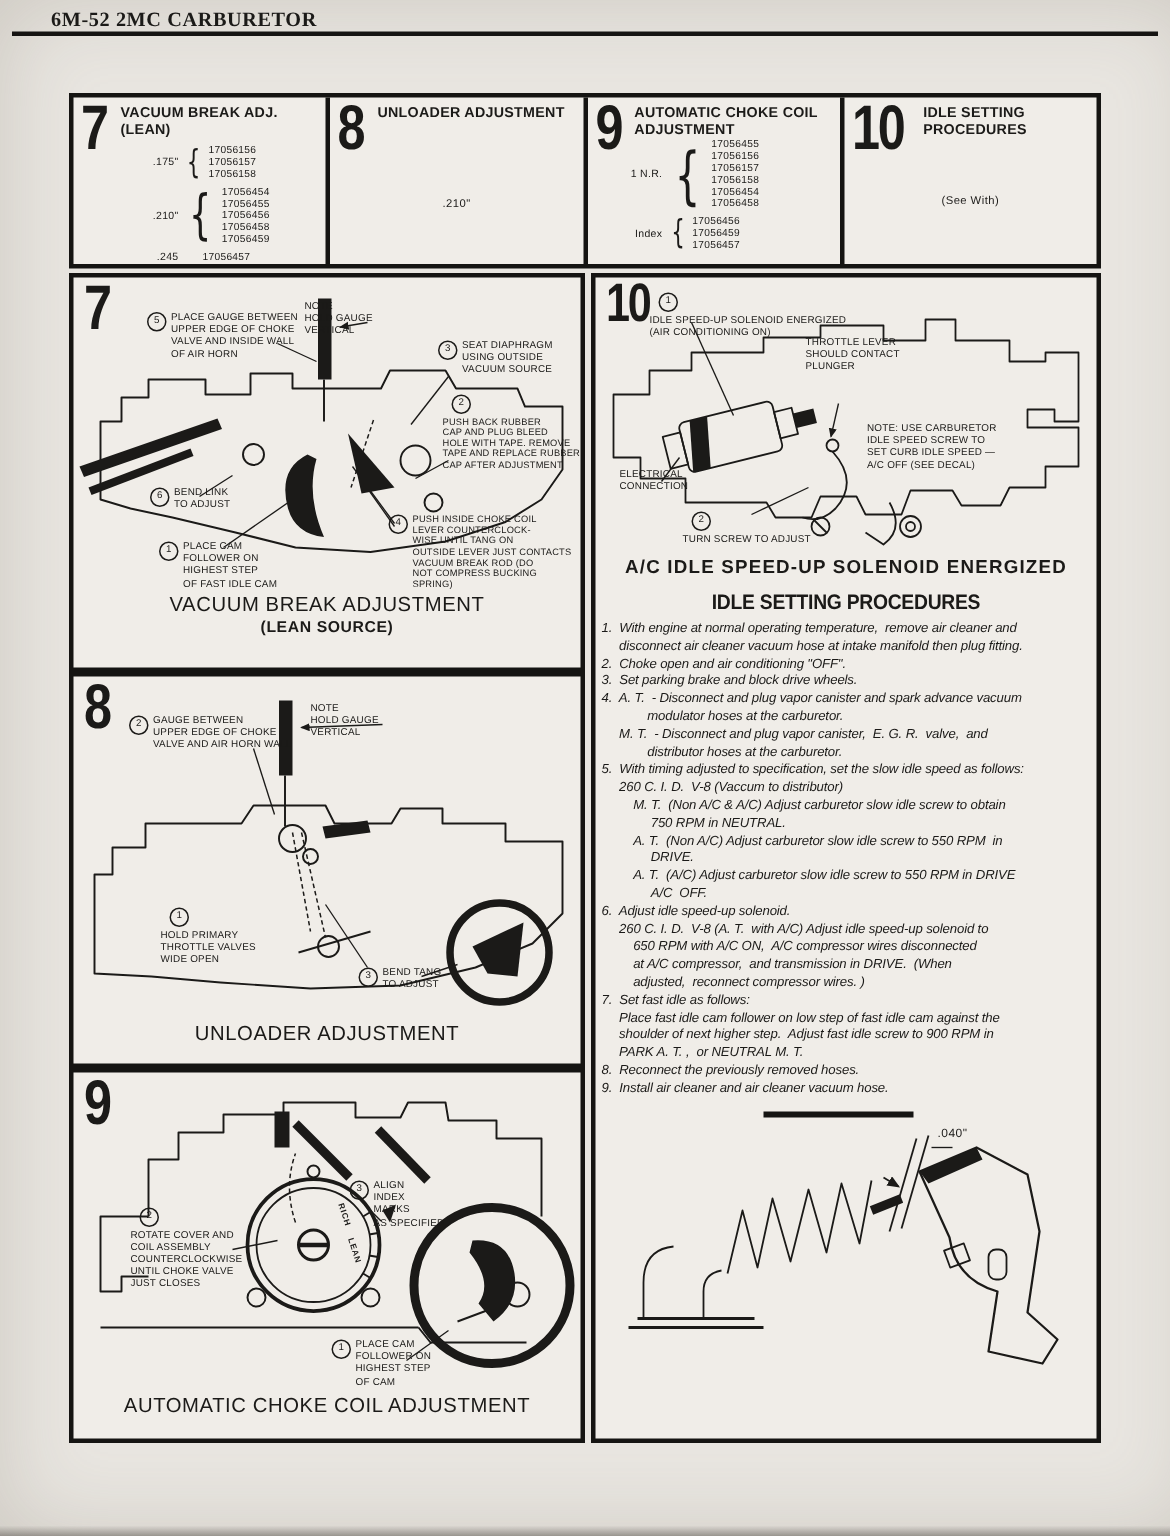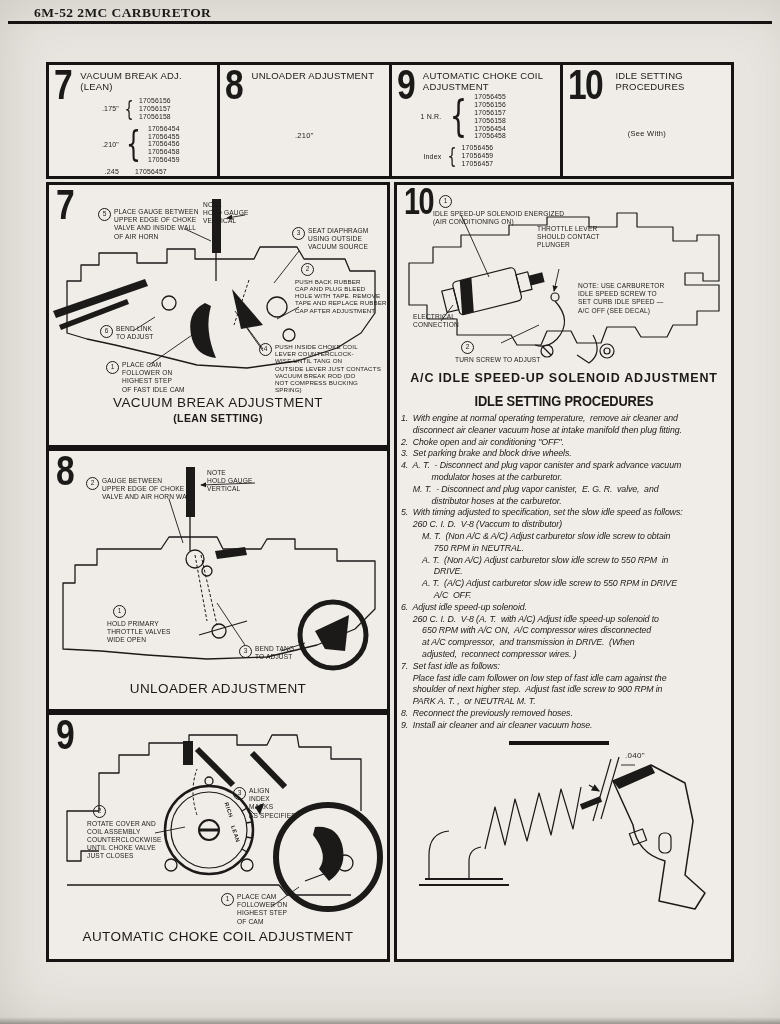--- a/index.html
+++ b/index.html
@@ -16,21 +16,21 @@
   .edge-bottom{position:absolute;left:0;right:0;bottom:0;height:7px;
                background:linear-gradient(to bottom,rgba(0,0,0,0),rgba(55,50,45,.4));}
   
   .spec-row{position:absolute;left:46px;top:62px;width:688px;height:117px;display:flex;
             background:#f0ede8;border:3px solid #151412;box-sizing:border-box;}
   .spec-cell{position:relative;flex:1;padding:3px 5px;box-sizing:border-box;}
   .spec-cell + .spec-cell{border-left:3px solid #151412;}
   .spec-head{display:flex;gap:5px;align-items:flex-start;}
   .spec-num{font-size:42px;font-weight:900;line-height:.82;letter-spacing:-2px;
             display:inline-block;transform:scaleX(.8);transform-origin:left top;}
-  .spec-title{font-size:9.5px;font-weight:normal;letter-spacing:.2px;line-height:1.2;
+  .spec-title{font-size:9.5px;font-weight:bold;letter-spacing:.2px;line-height:1.2;
               white-space:pre-line;padding-top:2px;}
   .spec-rows{position:absolute;left:32px;top:30px;display:flex;flex-direction:column;gap:3px;}
   .srow{display:flex;align-items:center;gap:3px;}
   .sval{min-width:42px;text-align:right;font-size:7px;letter-spacing:.2px;}
   .sbrace{font-family:"DejaVu Sans",sans-serif;font-weight:400;line-height:.9;
           display:inline-block;transform:scaleX(.65);}
   .sparts{font-size:6.8px;line-height:1.16;white-space:pre-line;letter-spacing:.2px;}
   .spec-center{position:absolute;left:0;right:0;text-align:center;font-size:7.5px;letter-spacing:.3px;}
   
   .panel{position:absolute;background:#f0ede8;border:3px solid #151412;box-sizing:border-box;}
@@ -223,21 +223,21 @@
       <span class="cnum">4</span>
       <span class="ctext">PUSH INSIDE CHOKE COIL
 LEVER COUNTERCLOCK-
 WISE UNTIL TANG ON
 OUTSIDE LEVER JUST CONTACTS
 VACUUM BREAK ROD (DO
 NOT COMPRESS BUCKING
 SPRING)</span>
     </div>
     <div class="ptitle" style="top:210px;">VACUUM BREAK ADJUSTMENT</div>
-    <div class="psub" style="top:227px;">(LEAN SETTING)</div>
+    <div class="psub" style="top:227px;">(LEAN SOURCE)</div>
   </div>
 
   <div class="panel" style="left:46px;top:448px;width:344px;height:264px;">
     <span class="pnum">8</span>
     <svg class="art" width="338" height="258" viewBox="0 0 338 258">
       <defs>
           <marker id="m8" markerWidth="7" markerHeight="7" refX="6" refY="3" orient="auto">
             <path d="M0,0 L7,3 L0,6 Z" fill="#1b1a18"></path>
           </marker>
         </defs>
@@ -417,21 +417,21 @@
 A/C OFF (SEE DECAL)</span>
     </div>
     <div class="co" style="left:16px;top:128px;">
       <span class="ctext">ELECTRICAL
 CONNECTION</span>
     </div>
     <div class="co above" style="left:58px;top:150px;">
       <span class="cnum">2</span>
       <span class="ctext">TURN SCREW TO ADJUST</span>
     </div>
-    <div class="ac-title" style="top:186px;">A/C IDLE SPEED-UP SOLENOID ADJUSTMENT</div>
+    <div class="ac-title" style="top:186px;">A/C IDLE SPEED-UP SOLENOID ENERGIZED</div>
     <div class="proc-head" style="top:208px;">IDLE SETTING PROCEDURES</div>
     <div class="proc-list" style="left:4px;top:228px;width:330px;">1.  With engine at normal operating temperature,  remove air cleaner and
      disconnect air cleaner vacuum hose at intake manifold then plug fitting.
 2.  Choke open and air conditioning "OFF".
 3.  Set parking brake and block drive wheels.
 4.  A. T.  - Disconnect and plug vapor canister and spark advance vacuum
              modulator hoses at the carburetor.
      M. T.  - Disconnect and plug vapor canister,  E. G. R.  valve,  and
              distributor hoses at the carburetor.
 5.  With timing adjusted to specification, set the slow idle speed as follows:

